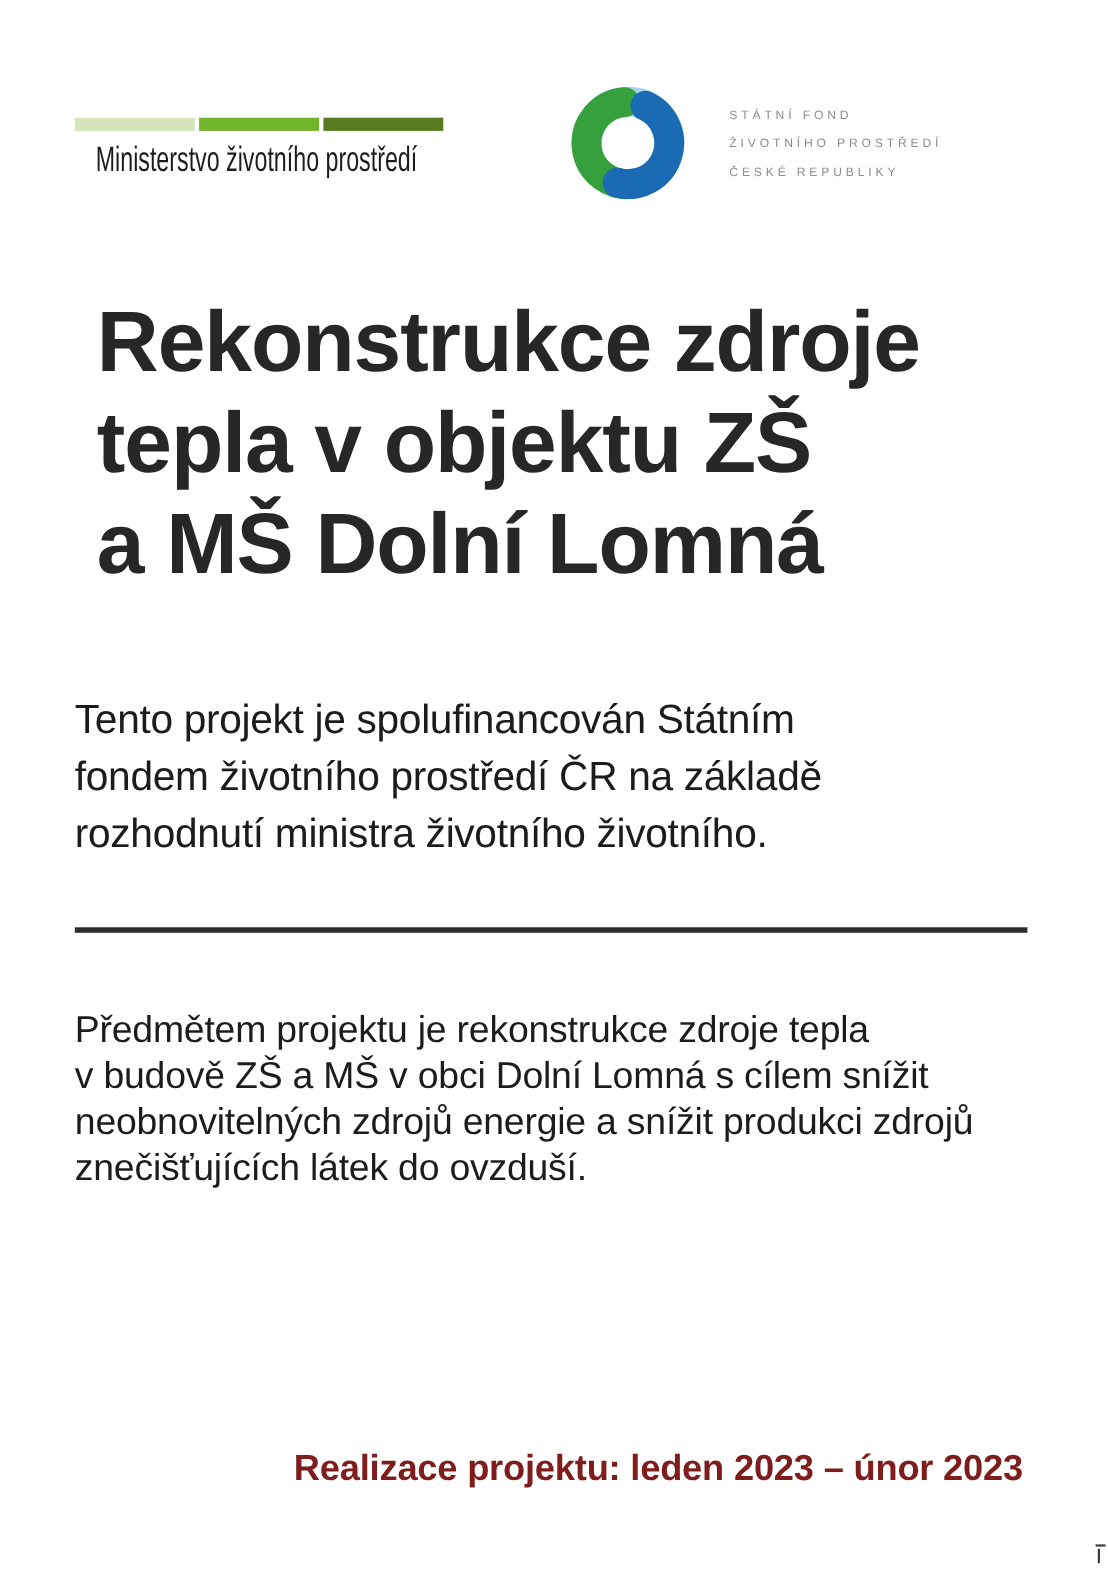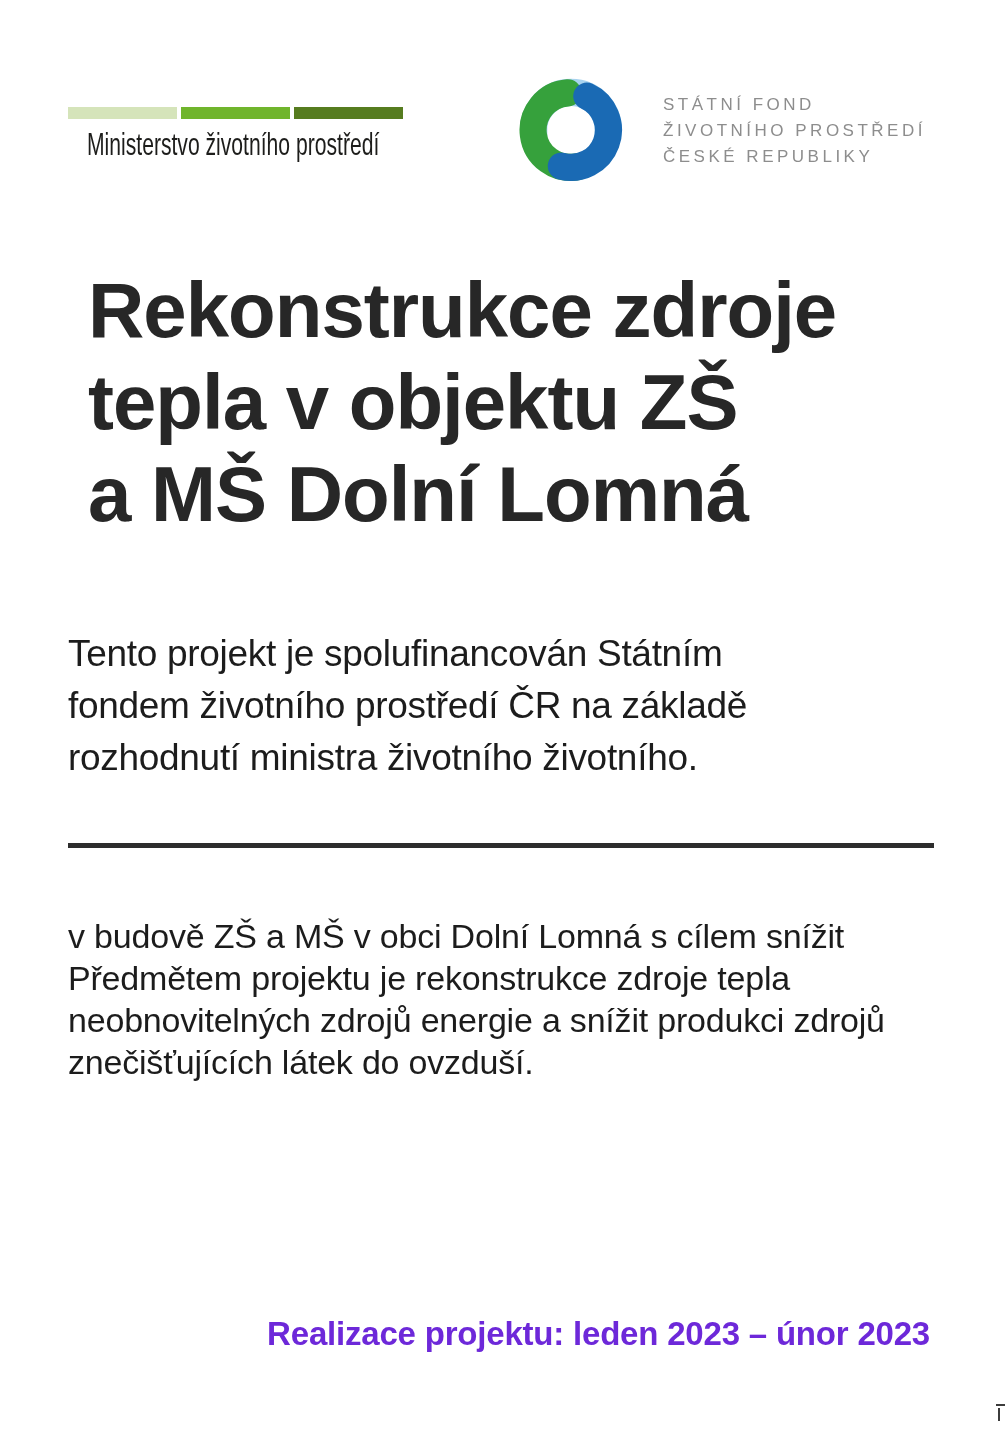--- a/index.html
+++ b/index.html
@@ -41,21 +41,21 @@
 
   
   .sfzp-logo {
     position: absolute;
     left: 518px; top: 77px;
     width: 106px; height: 106px;
   }
   .sfzp-name {
     position: absolute;
     left: 663px; top: 92px;
-    font-size: 17px;
+    font-size: 11px;
     line-height: 26px;
     letter-spacing: 3.5px;
     color: #8d8d8d;
     white-space: nowrap;
   }
 
   
   .doc-title {
     position: absolute;
     left: 68px; top: 264px;
@@ -99,21 +99,21 @@
   }
 
   
   .doc-footer {
     position: absolute;
     right: 77px; top: 1314px;
     font-size: 33px;
     line-height: 40px;
     font-weight: 700;
     letter-spacing: -0.2px;
-    color: #6d28d9;
+    color: #7f1d1d;
     white-space: nowrap;
   }
 
   
   .crop-mark-h {
     position: absolute;
     left: 996px; top: 1404px;
     width: 9px; height: 2px;
     background: #3c3c3c;
   }
@@ -155,22 +155,22 @@
 
   <div class="doc-subtitle">
     <div>Tento projekt je spolufinancován Státním</div>
     <div>fondem životního prostředí ČR na základě</div>
     <div>rozhodnutí ministra životního životního.</div>
   </div>
 
   <div class="divider"></div>
 
   <div class="doc-body">
+    <div>Předmětem projektu je rekonstrukce zdroje tepla</div>
     <div>v budově ZŠ a MŠ v obci Dolní Lomná s cílem snížit</div>
-    <div>Předmětem projektu je rekonstrukce zdroje tepla</div>
     <div>neobnovitelných zdrojů energie a snížit produkci zdrojů</div>
     <div>znečišťujících látek do ovzduší.</div>
   </div>
 
   <div class="doc-footer">Realizace projektu: leden 2023 – únor 2023</div>
 
   <div class="crop-mark-h"></div>
   <div class="crop-mark-v"></div>
 
 </div>

